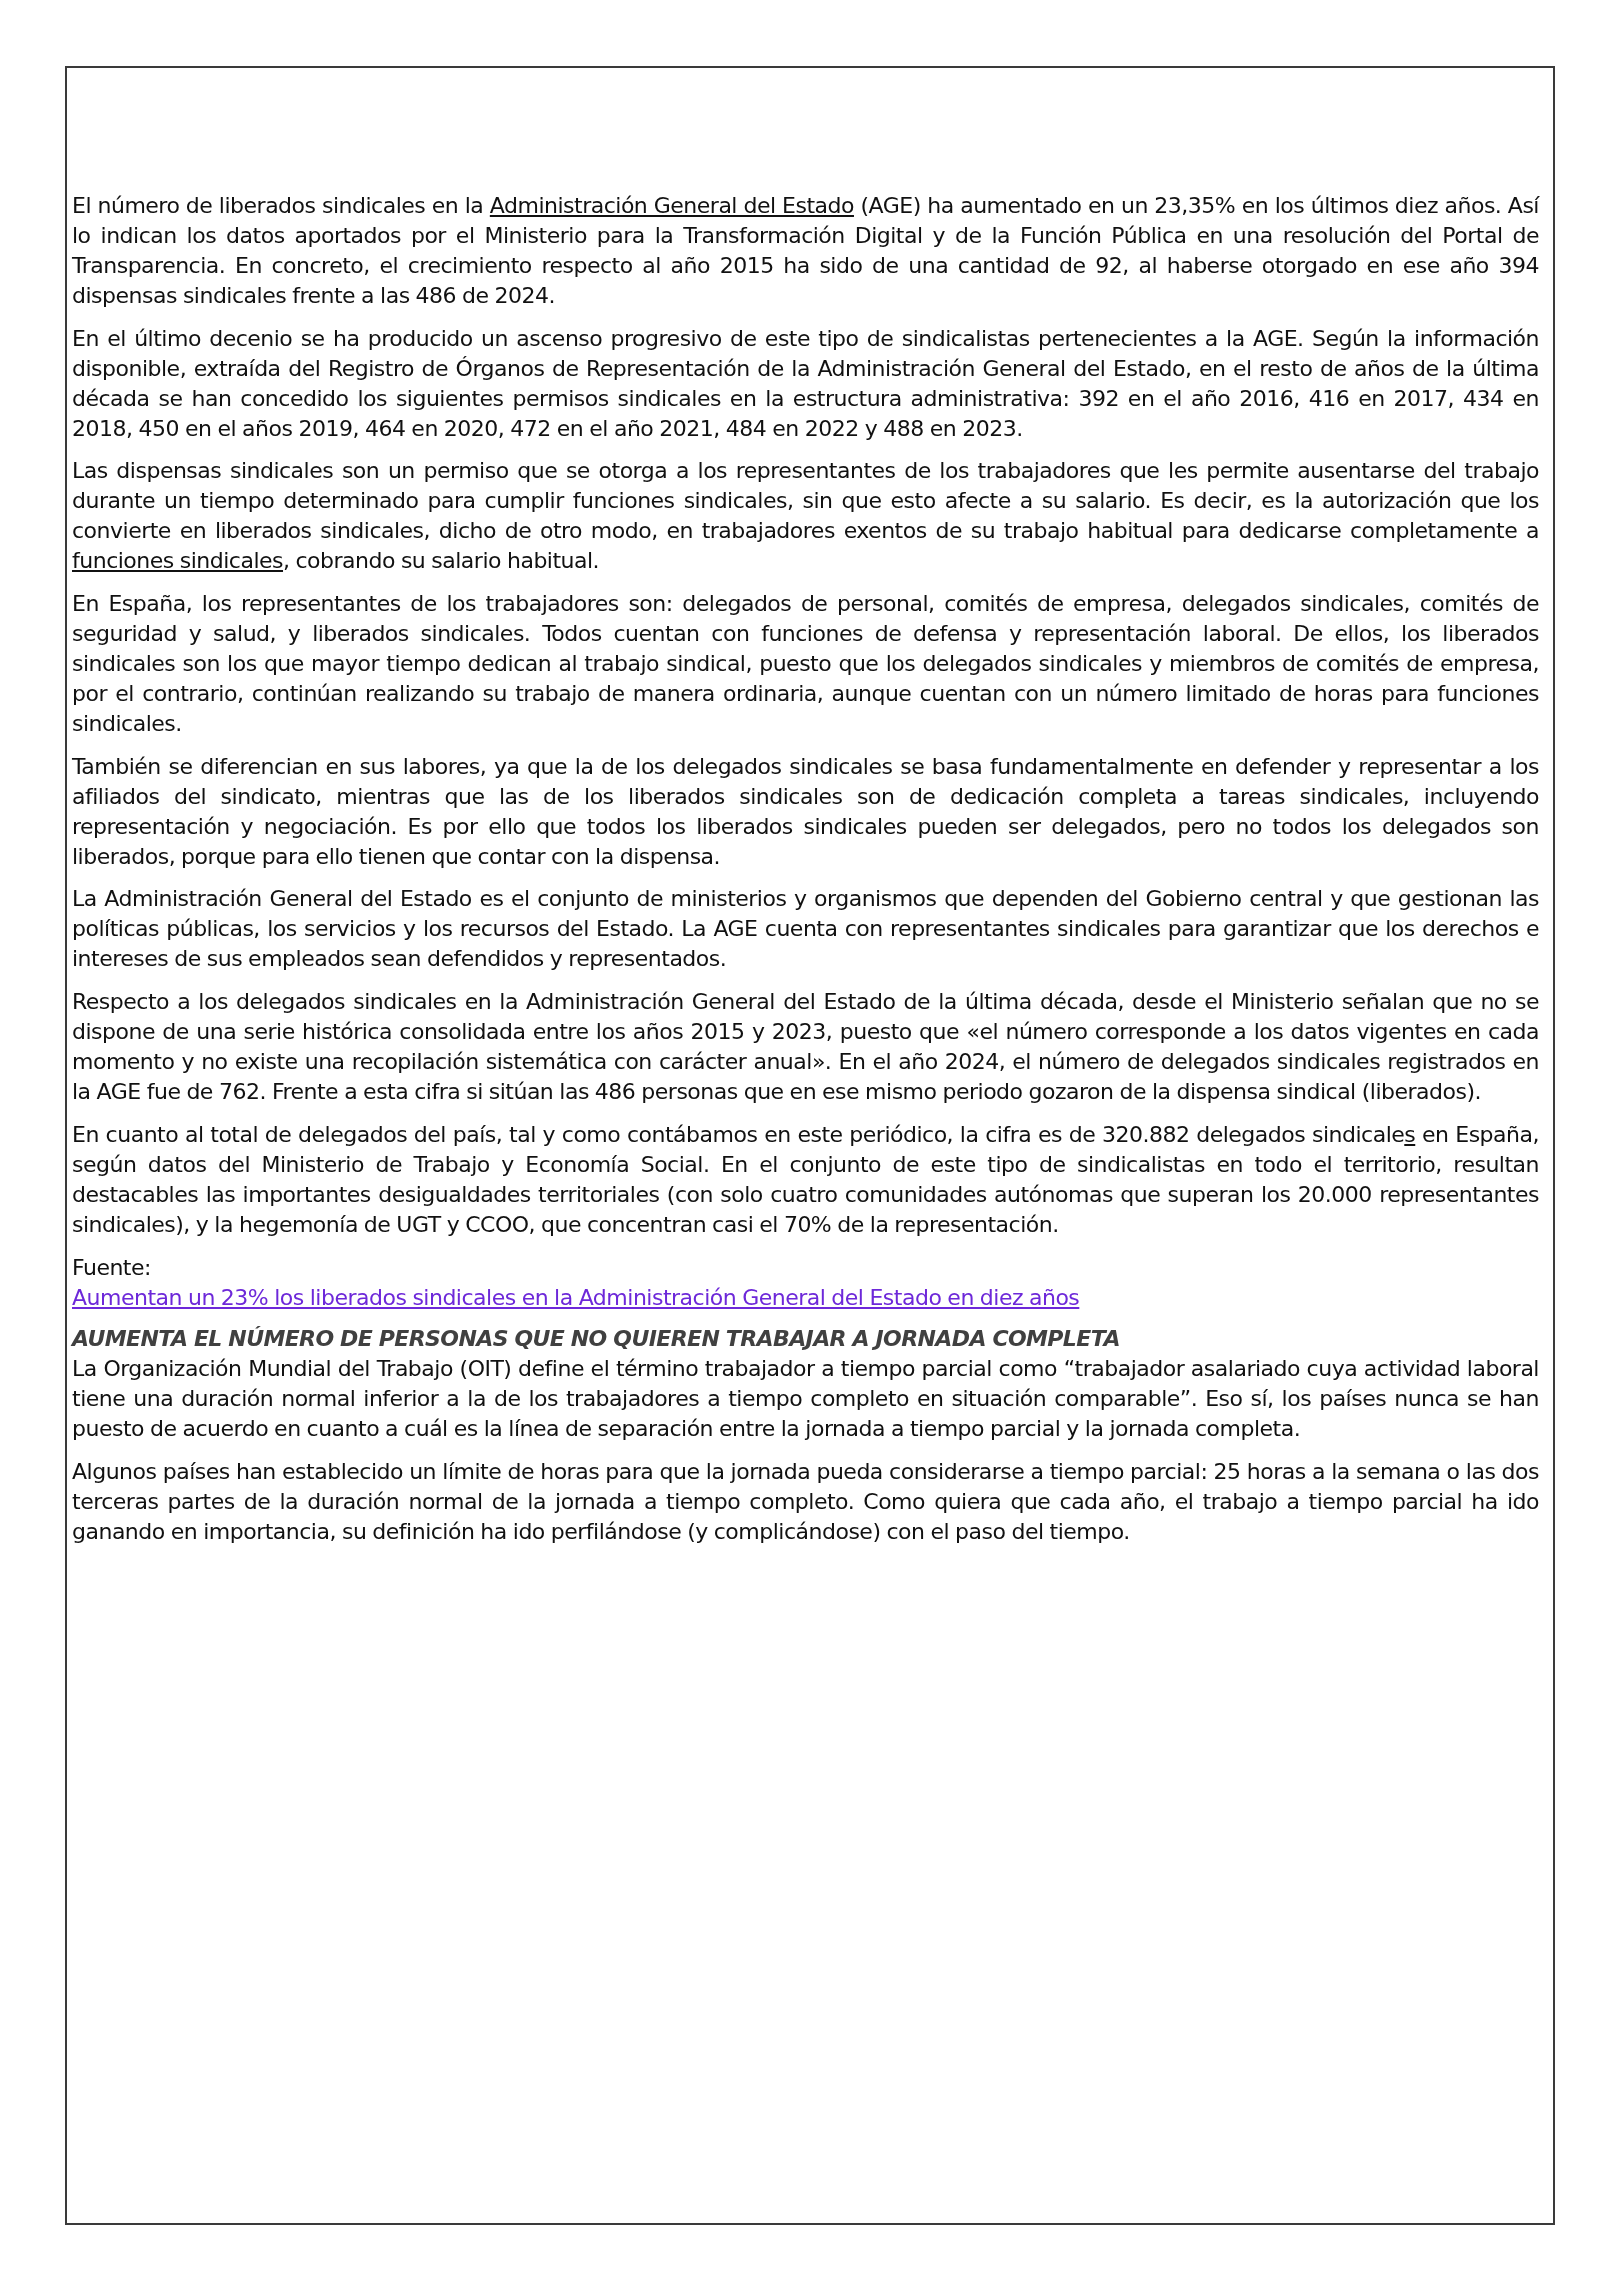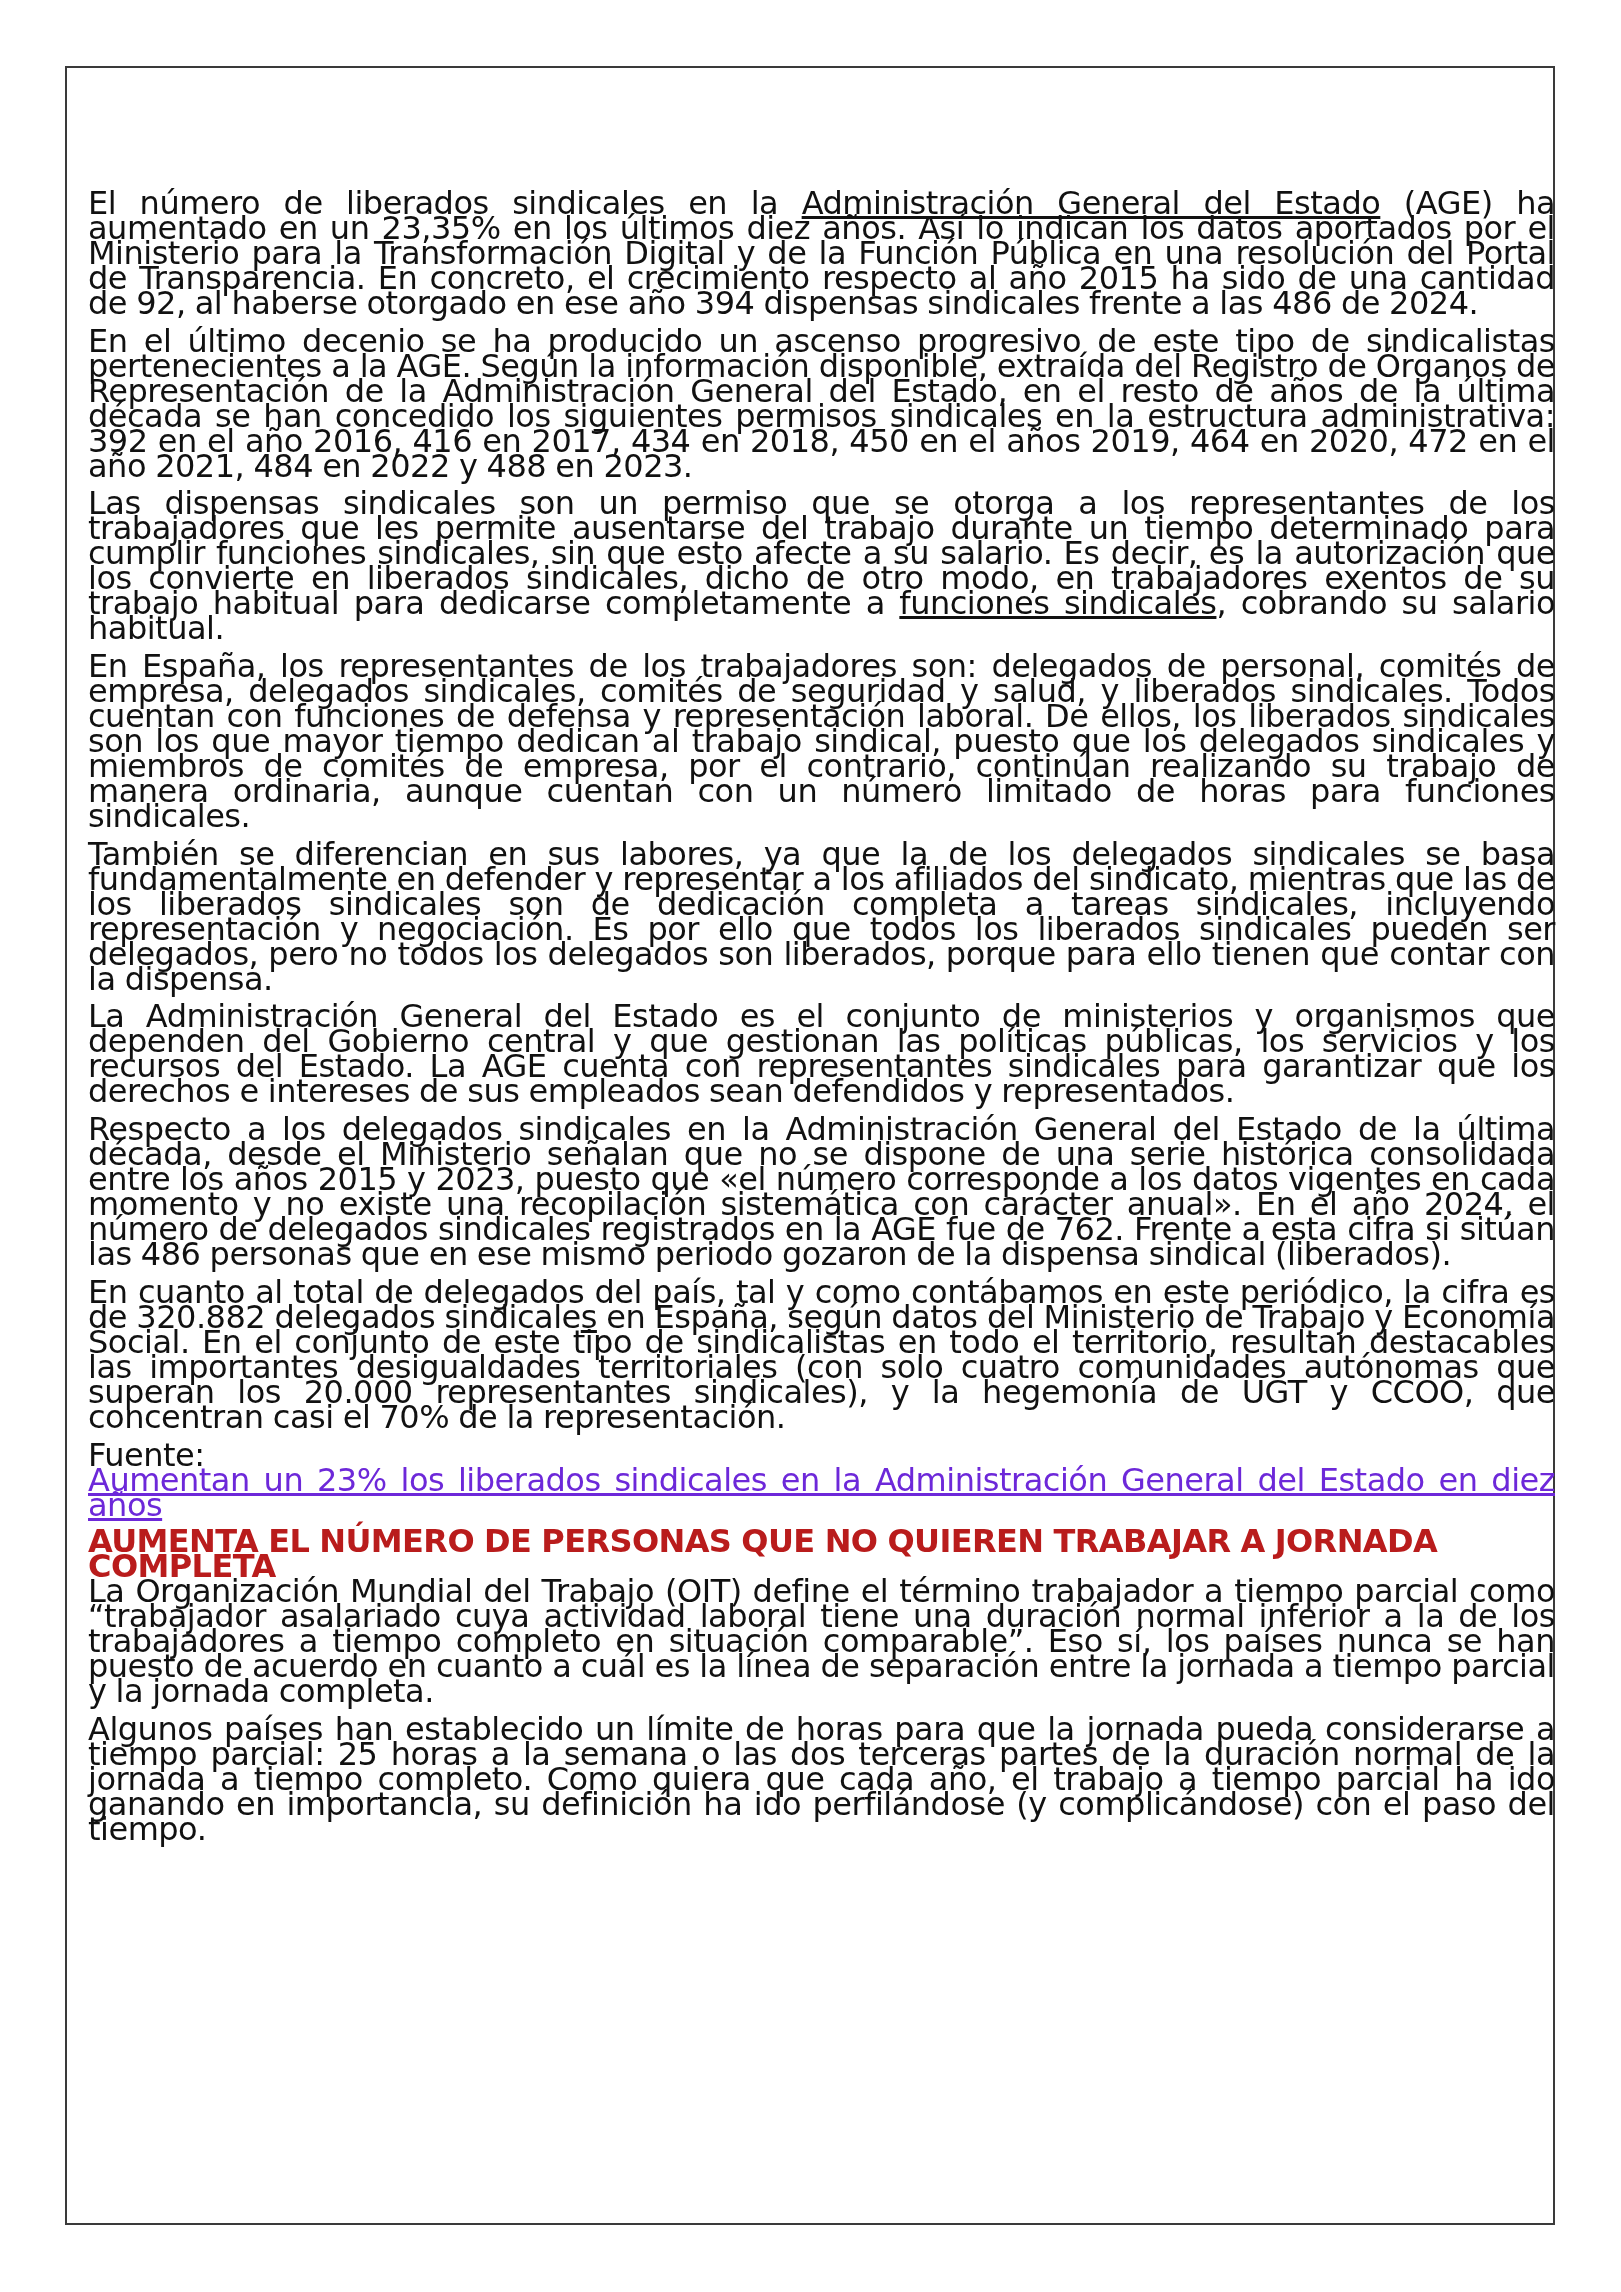--- a/index.html
+++ b/index.html
@@ -6,39 +6,40 @@
     body { width: 1621px; height: 2293px; position: relative; overflow: hidden; }
     .page-frame {
       position: absolute;
       left: 65px; top: 66px;
       width: 1490px; height: 2159px;
       border: 2px solid #3a3a3a;
       box-sizing: border-box;
     }
     .content {
       position: absolute;
-      left: 88px; top: 191px;
+      left: 72px; top: 191px;
       width: 1467px;
       font-family: "DejaVu Sans", sans-serif;
-      font-size: 32px;
-      line-height: 25px;
+      font-size: 22px;
+      line-height: 30px;
       color: #111111;
       letter-spacing: -0.5px;
       word-spacing: -0.5px;
     }
     p { margin: 0 0 12.7px 0; text-align: justify; }
     p.no-gap { margin-bottom: 0; }
     .u { text-decoration: underline; }
     a.src-link { color: #6d28d9; text-decoration: underline; }
     .heading {
-      color: #b91c1c;
+      color: #404040;
       font-weight: bold;
       margin: 11.8px 0 0 0;
       letter-spacing: -0.6px;
       text-align: left;
+      font-style: italic;
     }
   </style>
 </head>
 <body>
 
 <div class="page-frame"></div>
 
 <div class="content">
 
   <p><span>El número de liberados sindicales en la </span><a class="u">Administración General del Estado</a><span> (AGE) ha aumentado en un 23,35% en los últimos diez años. Así lo indican los datos aportados por el Ministerio para la Transformación Digital y de la Función Pública en una resolución del Portal de Transparencia. En concreto, el crecimiento respecto al año 2015 ha sido de una cantidad de 92, al haberse otorgado en ese año 394 dispensas sindicales frente a las 486 de 2024.</span></p>

